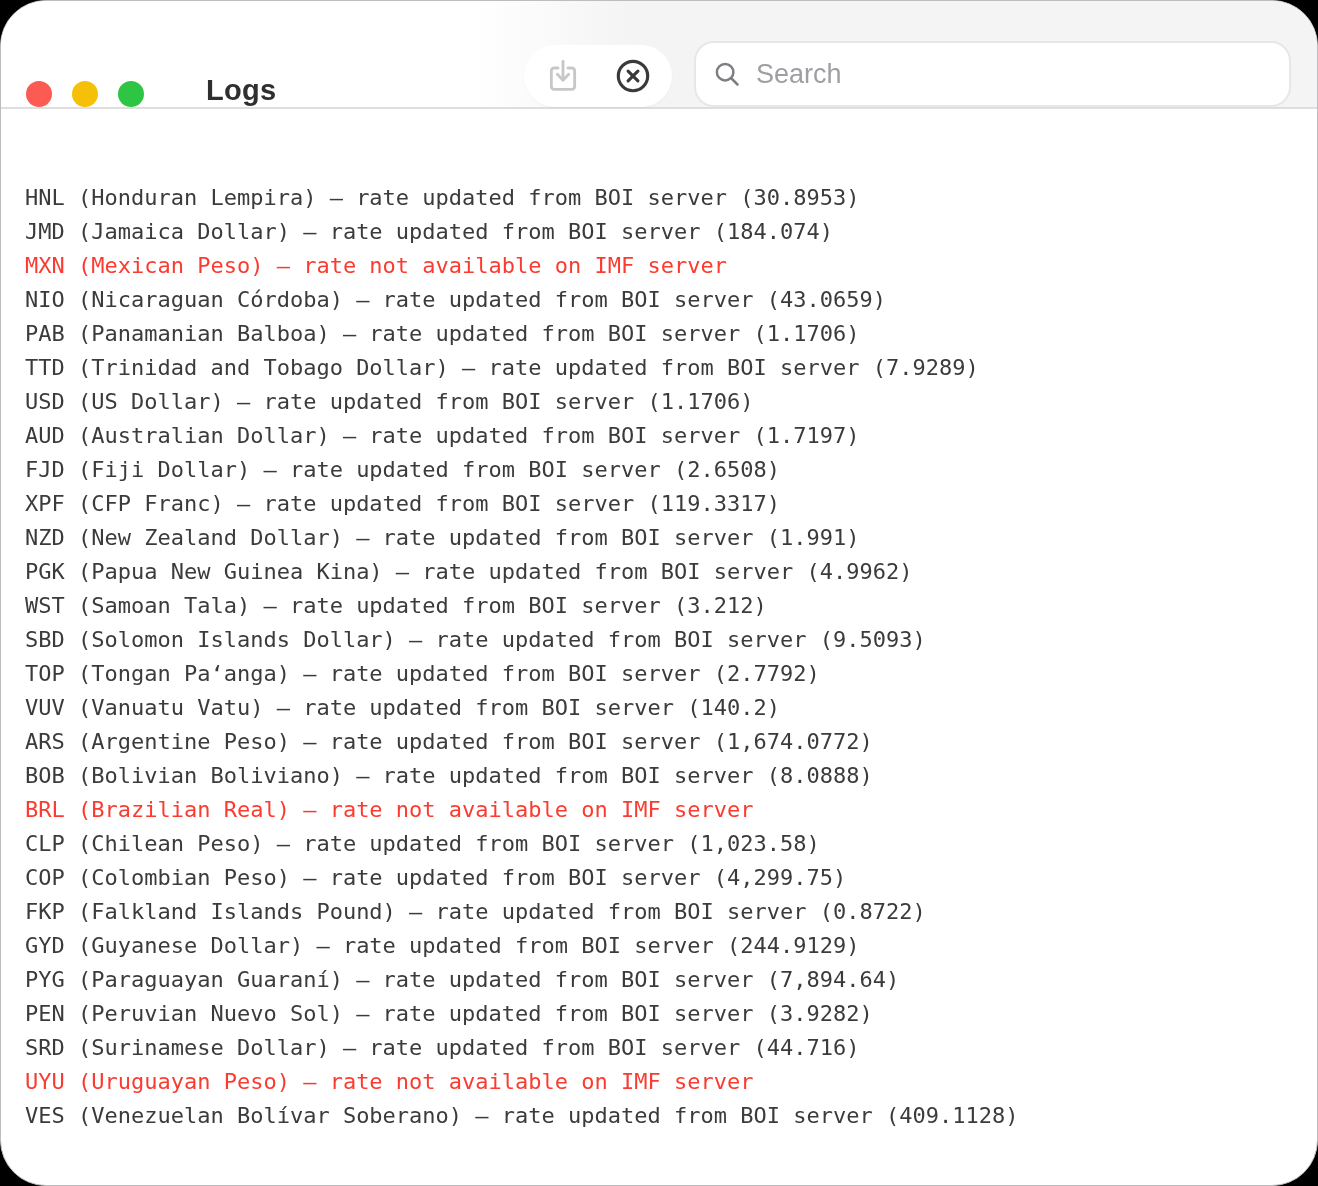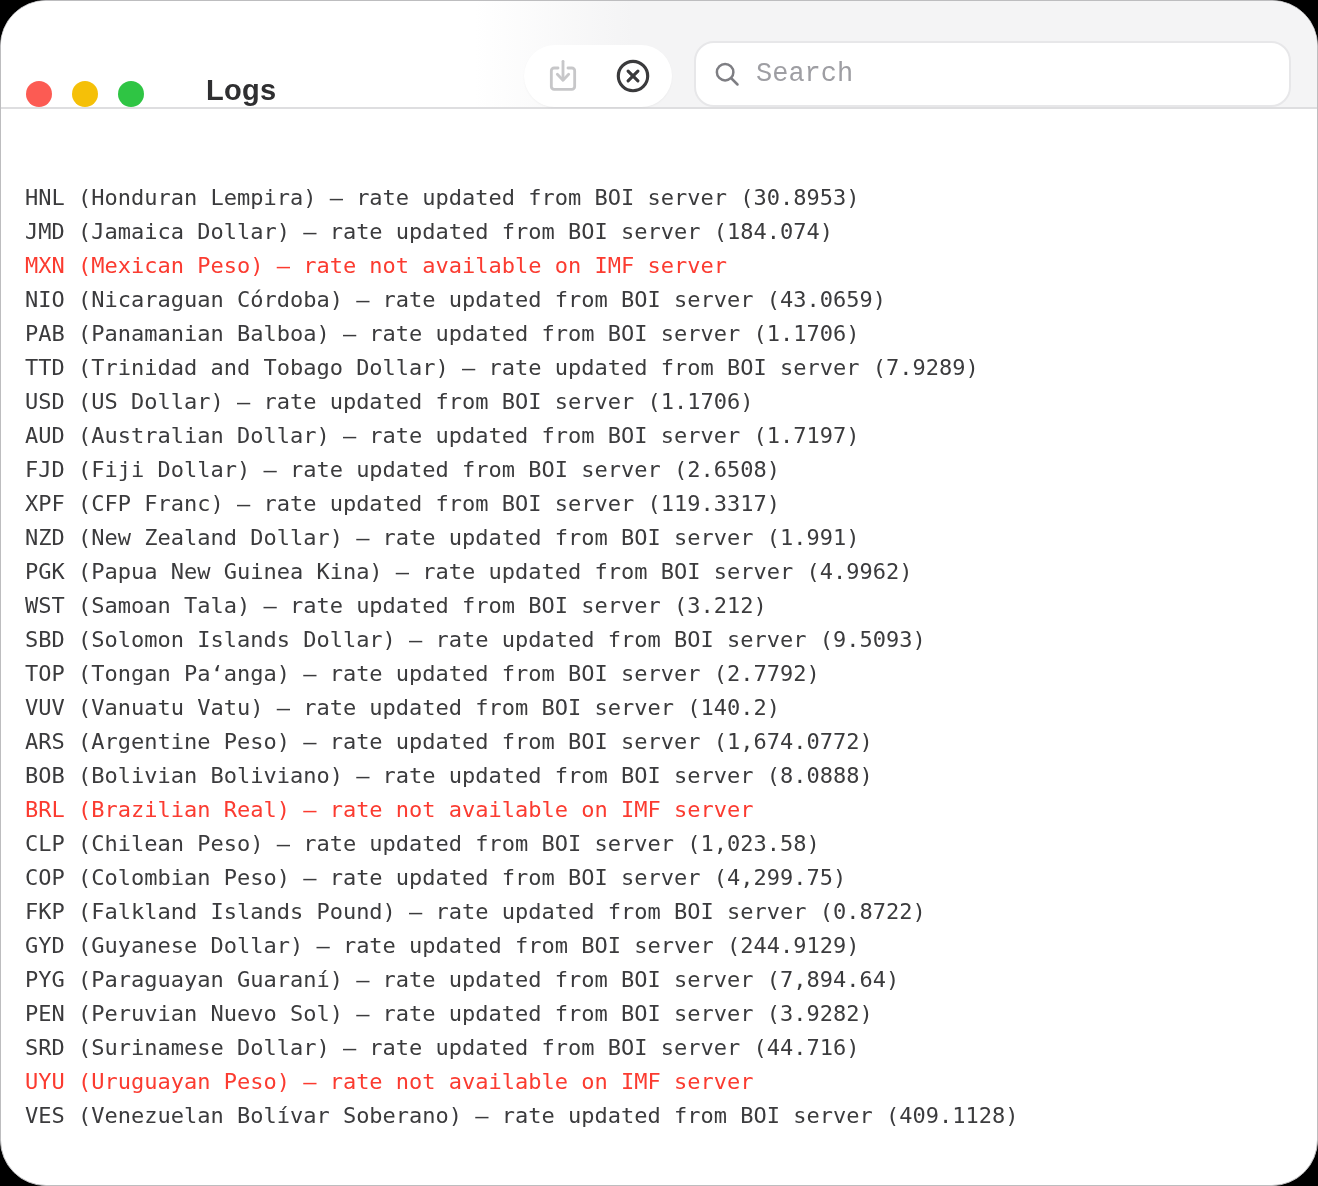--- a/index.html
+++ b/index.html
@@ -51,21 +51,21 @@
     border:2px solid #e7e7e9;
     border-radius:20px;
     display:flex; align-items:center;
     padding:0 16px;
   }
   .search svg { flex:none; margin-right:12px; }
   .search input {
     border:none; outline:none; background:transparent;
     width:100%;
     font-size:27px; color:#6d28d9;
-    font-family:Liberation Mono, monospace;
+    font-family:Liberation Sans, sans-serif;
   }
   .search input::placeholder { color:#9e9ea3; opacity:1; }
   .content {
     padding:4px 0 0 24px;
     font-family:"DejaVu Sans Mono","Liberation Mono",monospace;
     font-size:22px;
     line-height:34px;
     color:var(--log-text,#3b3b3d);
     white-space:pre;
   }

